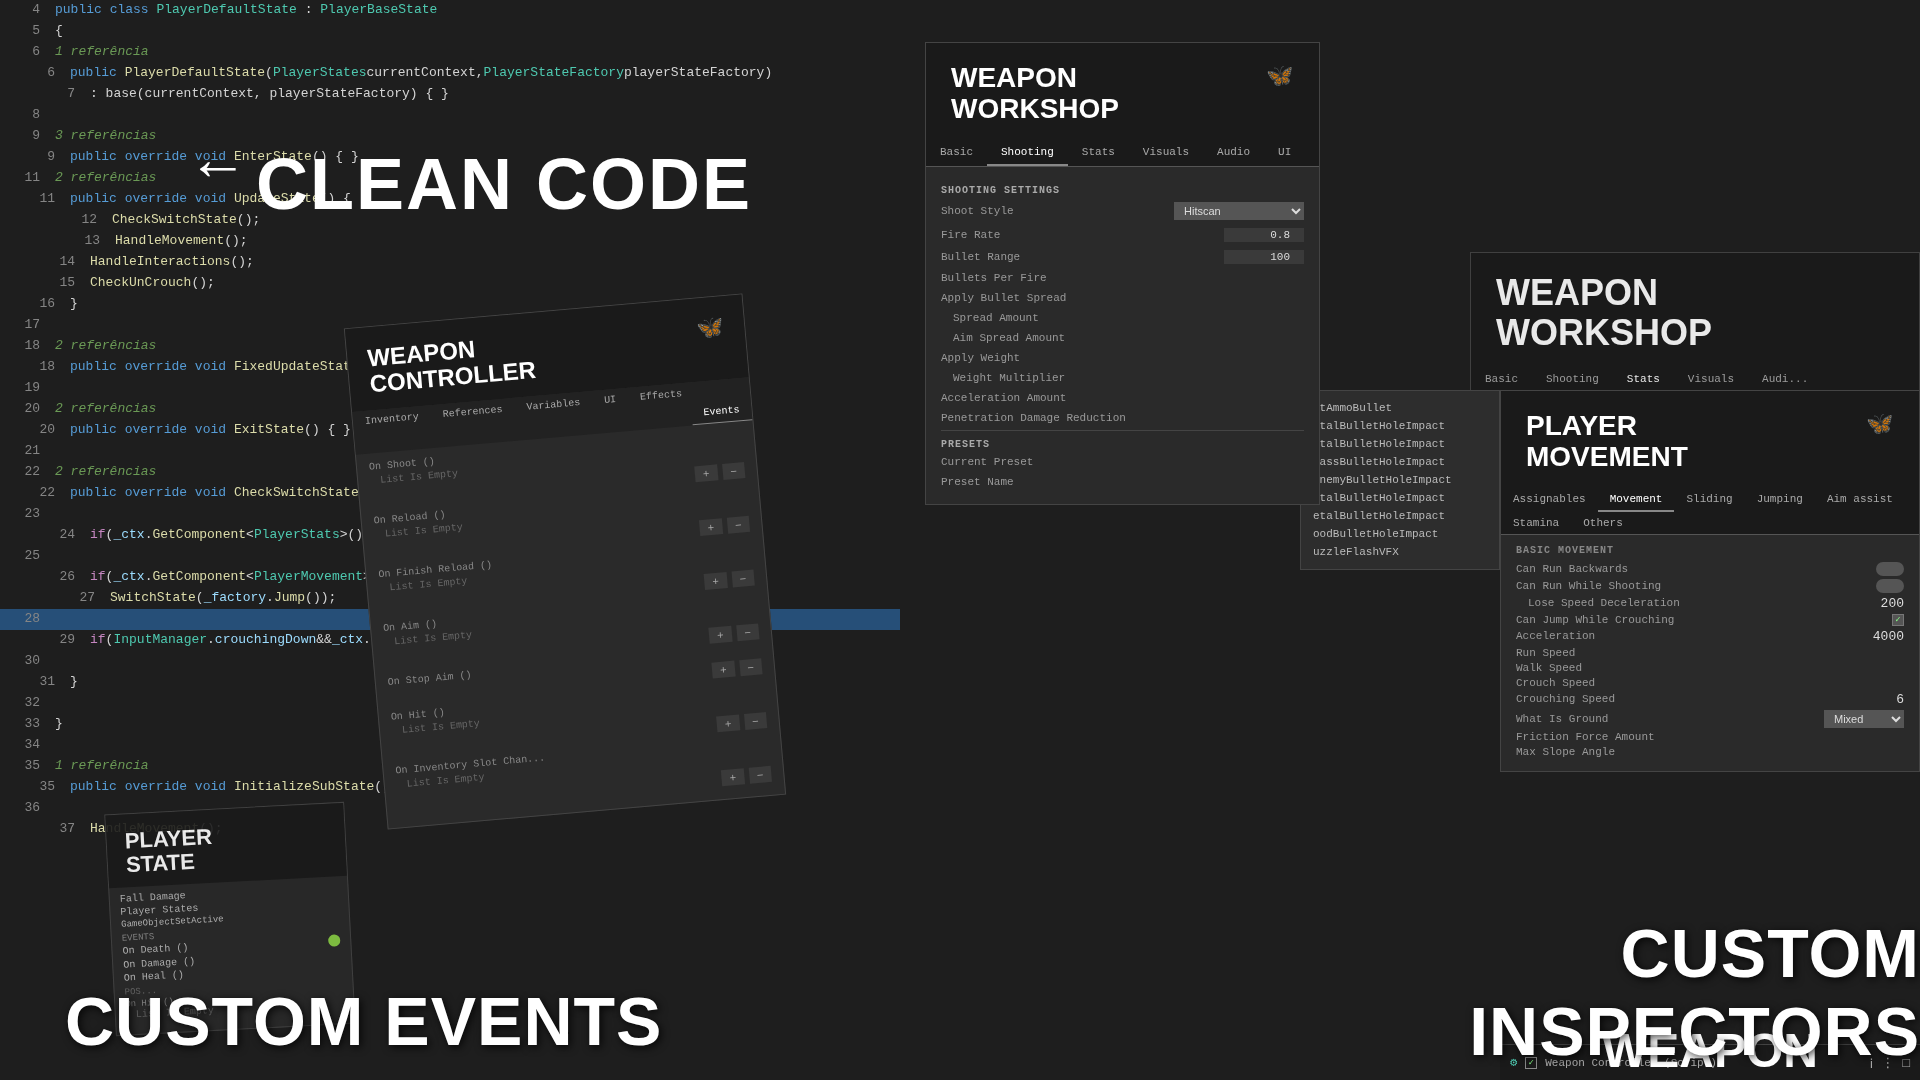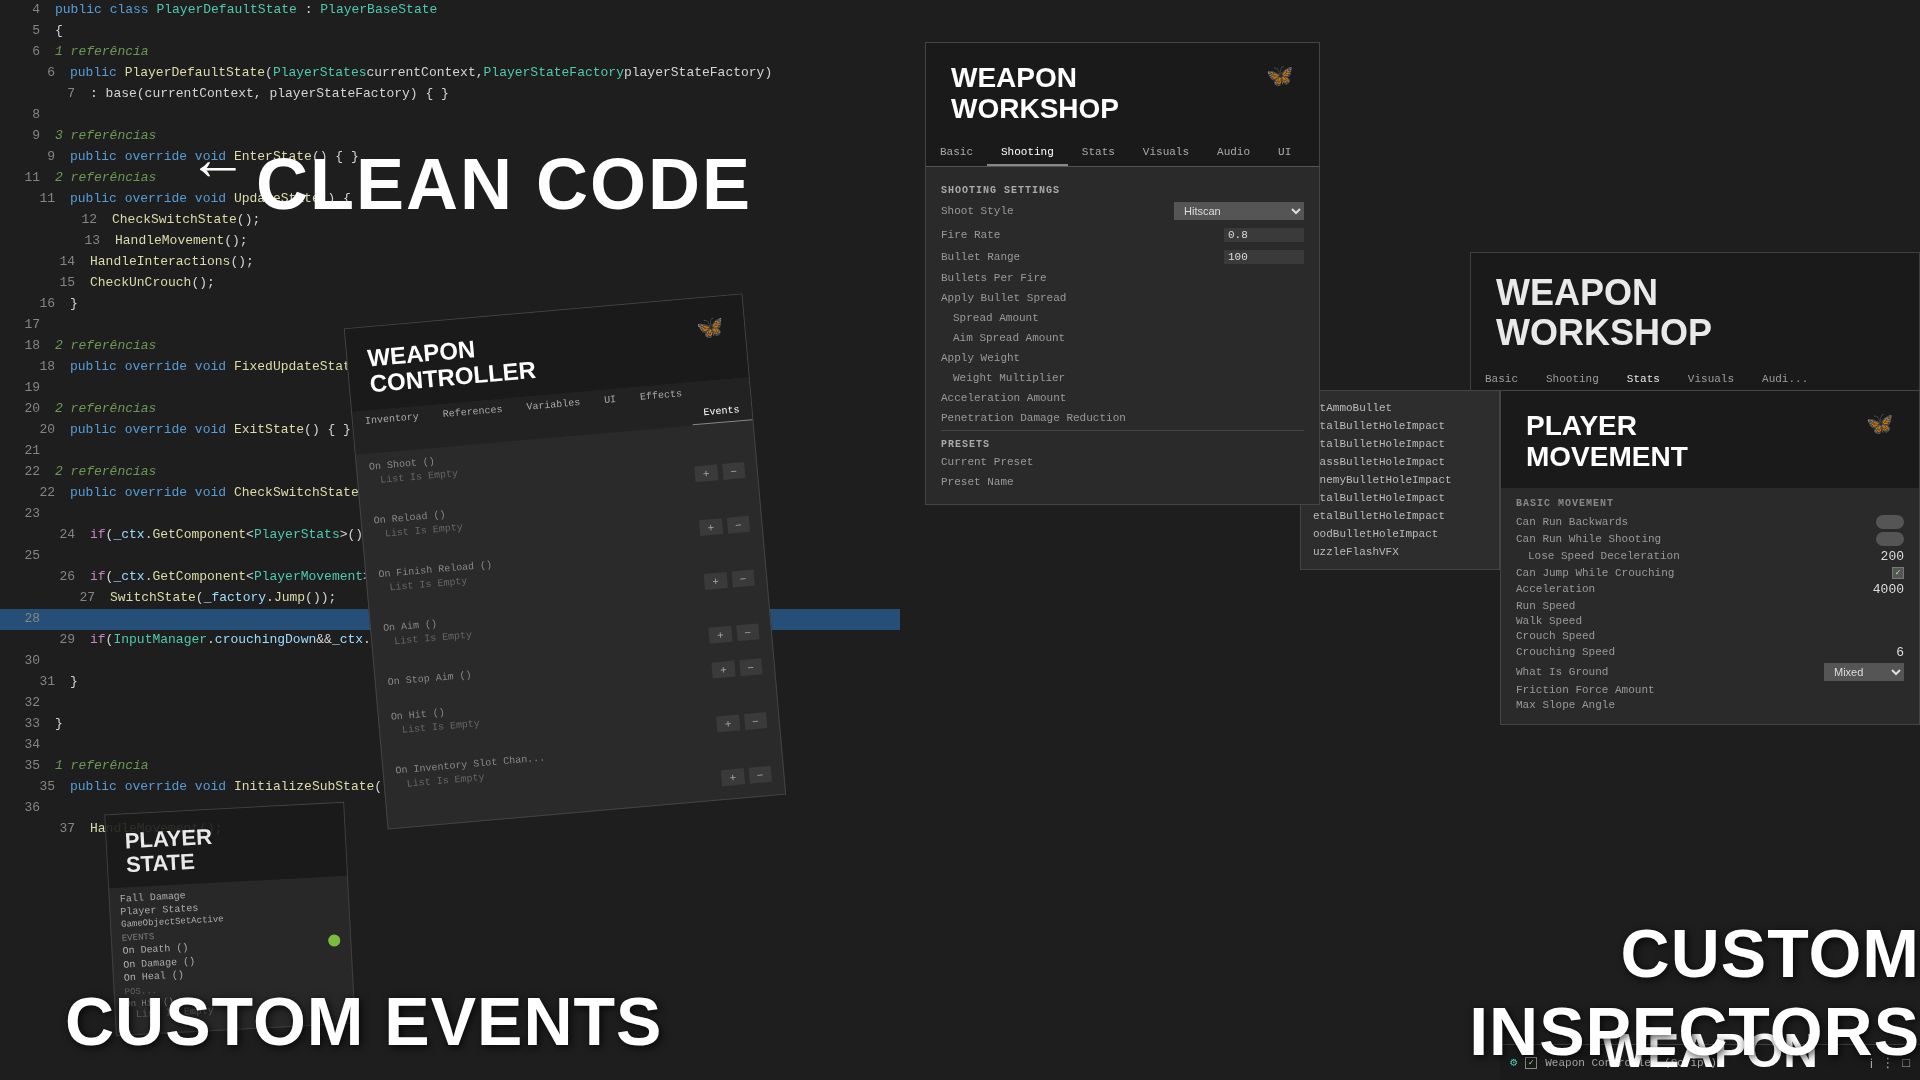--- a/index.html
+++ b/index.html
@@ -139,23 +139,24 @@
       display: flex;
       justify-content: space-between;
       align-items: center;
       margin-bottom: 4px;
       padding: 2px 0;
     }
     .panel-label { color: #999; font-size: 11px; }
     .panel-value {
       background: #3a3a3a;
       color: #ddd;
-      padding: 1px 4px;
+      padding: 1px 14px;
       font-size: 11px;
       min-width: 80px;
+      text-align: right;
     }
     .panel-section-title {
       color: #aaa;
       font-size: 10px;
       font-weight: bold;
       margin: 8px 0 4px 0;
       text-transform: uppercase;
       letter-spacing: 1px;
     }
 
@@ -710,20 +711,29 @@
     <div style="font-size:9px;color:#666;margin-top:4px">POS...</div>
     <div style="font-size:9px;color:#888;margin-top:2px">On Hit ()</div>
     <div class="wc-list-empty">List Is Empty</div>
   </div>
 </div>
 
 <div class="player-movement-panel">
   <div class="pm-header">
     <div class="pm-title">PLAYER<br>MOVEMENT</div>
     <div class="panel-butterfly">🦋</div>
+  </div>
+  <div class="pm-tabs">
+    <div class="pm-tab">Assignables</div>
+    <div class="pm-tab active">Movement</div>
+    <div class="pm-tab">Sliding</div>
+    <div class="pm-tab">Jumping</div>
+    <div class="pm-tab">Aim assist</div>
+    <div class="pm-tab">Stamina</div>
+    <div class="pm-tab">Others</div>
   </div>
   <div class="pm-content">
     <div class="pm-section-title">BASIC MOVEMENT</div>
     <div class="pm-row">
       <span class="panel-label">Can Run Backwards</span>
       <div class="pm-toggle-off"></div>
     </div>
     <div class="pm-row">
       <span class="panel-label">Can Run While Shooting</span>
       <div class="pm-toggle-off"></div>

